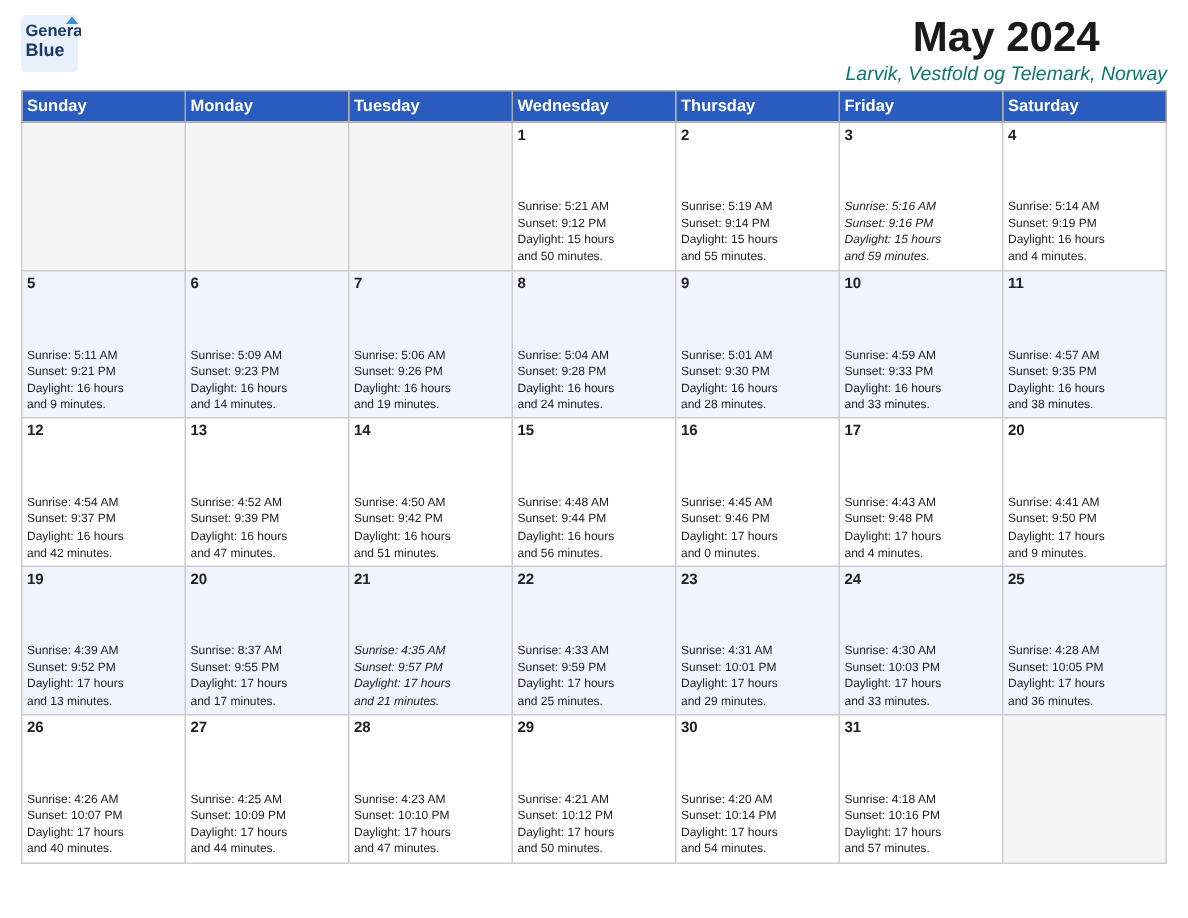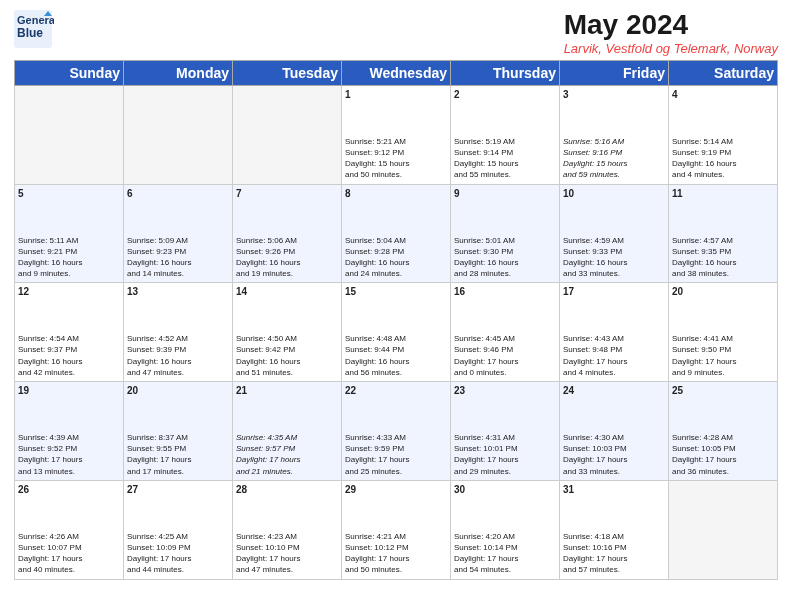--- a/index.html
+++ b/index.html
@@ -21,45 +21,45 @@
       align-items: flex-start;
       justify-content: space-between;
       margin-bottom: 4px;
     }
     .logo {
       display: flex;
       align-items: center;
       gap: 2px;
     }
     .title-block {
-      text-align: left;
+      text-align: center;
     }
     .month-year {
       font-size: 28px;
       font-weight: bold;
       color: #1a1a1a;
       line-height: 1.1;
     }
     .location {
       font-size: 13px;
-      color: #ef4444;
+      color: #0f766e;
       font-style: italic;
     }
     .calendar {
       width: 100%;
       border-collapse: collapse;
       table-layout: fixed;
     }
     .calendar th {
       background: #2a5cbf;
       color: #fff;
-      font-size: 14px;
+      font-size: 11px;
       font-weight: bold;
       padding: 4px 3px;
-      text-align: right;
+      text-align: left;
       border: 1px solid #aaa;
     }
     .calendar td {
       border: 1px solid #ccc;
       vertical-align: top;
       padding: 3px 3px;
       font-size: 8.5px;
       color: #222;
       height: 80px;
       background: #fff;

